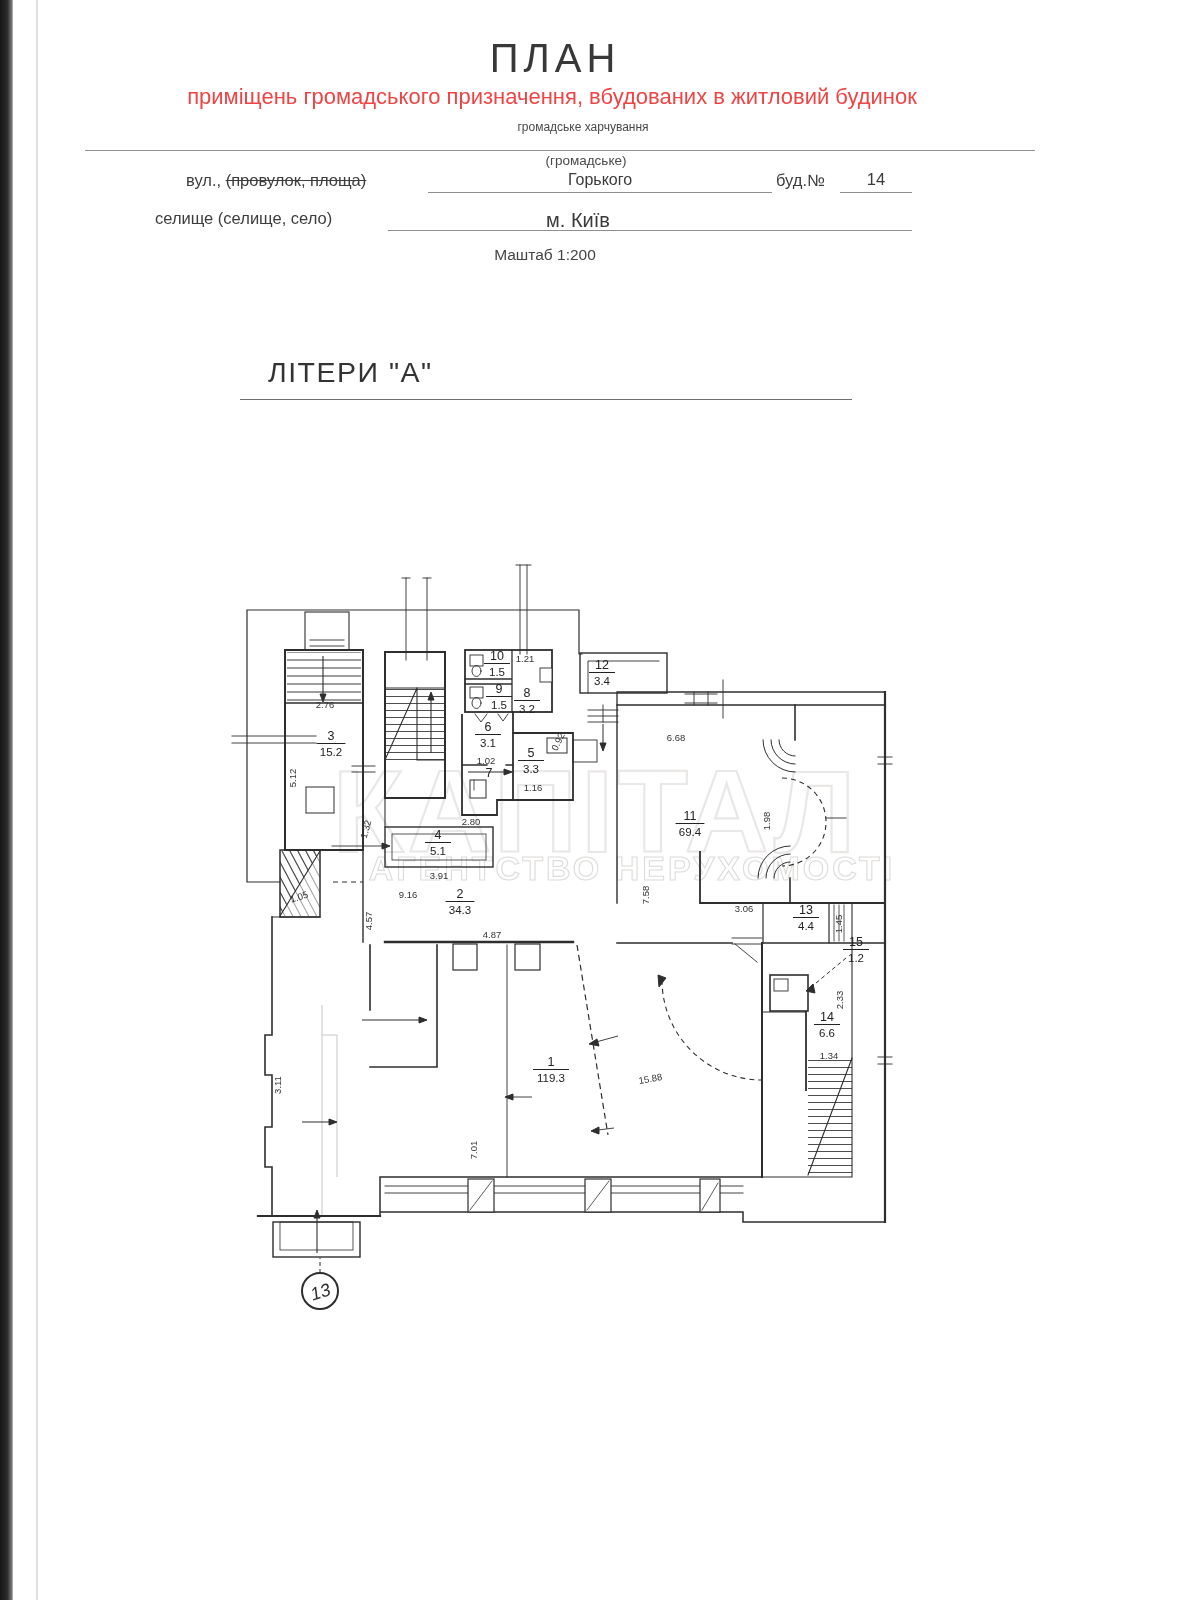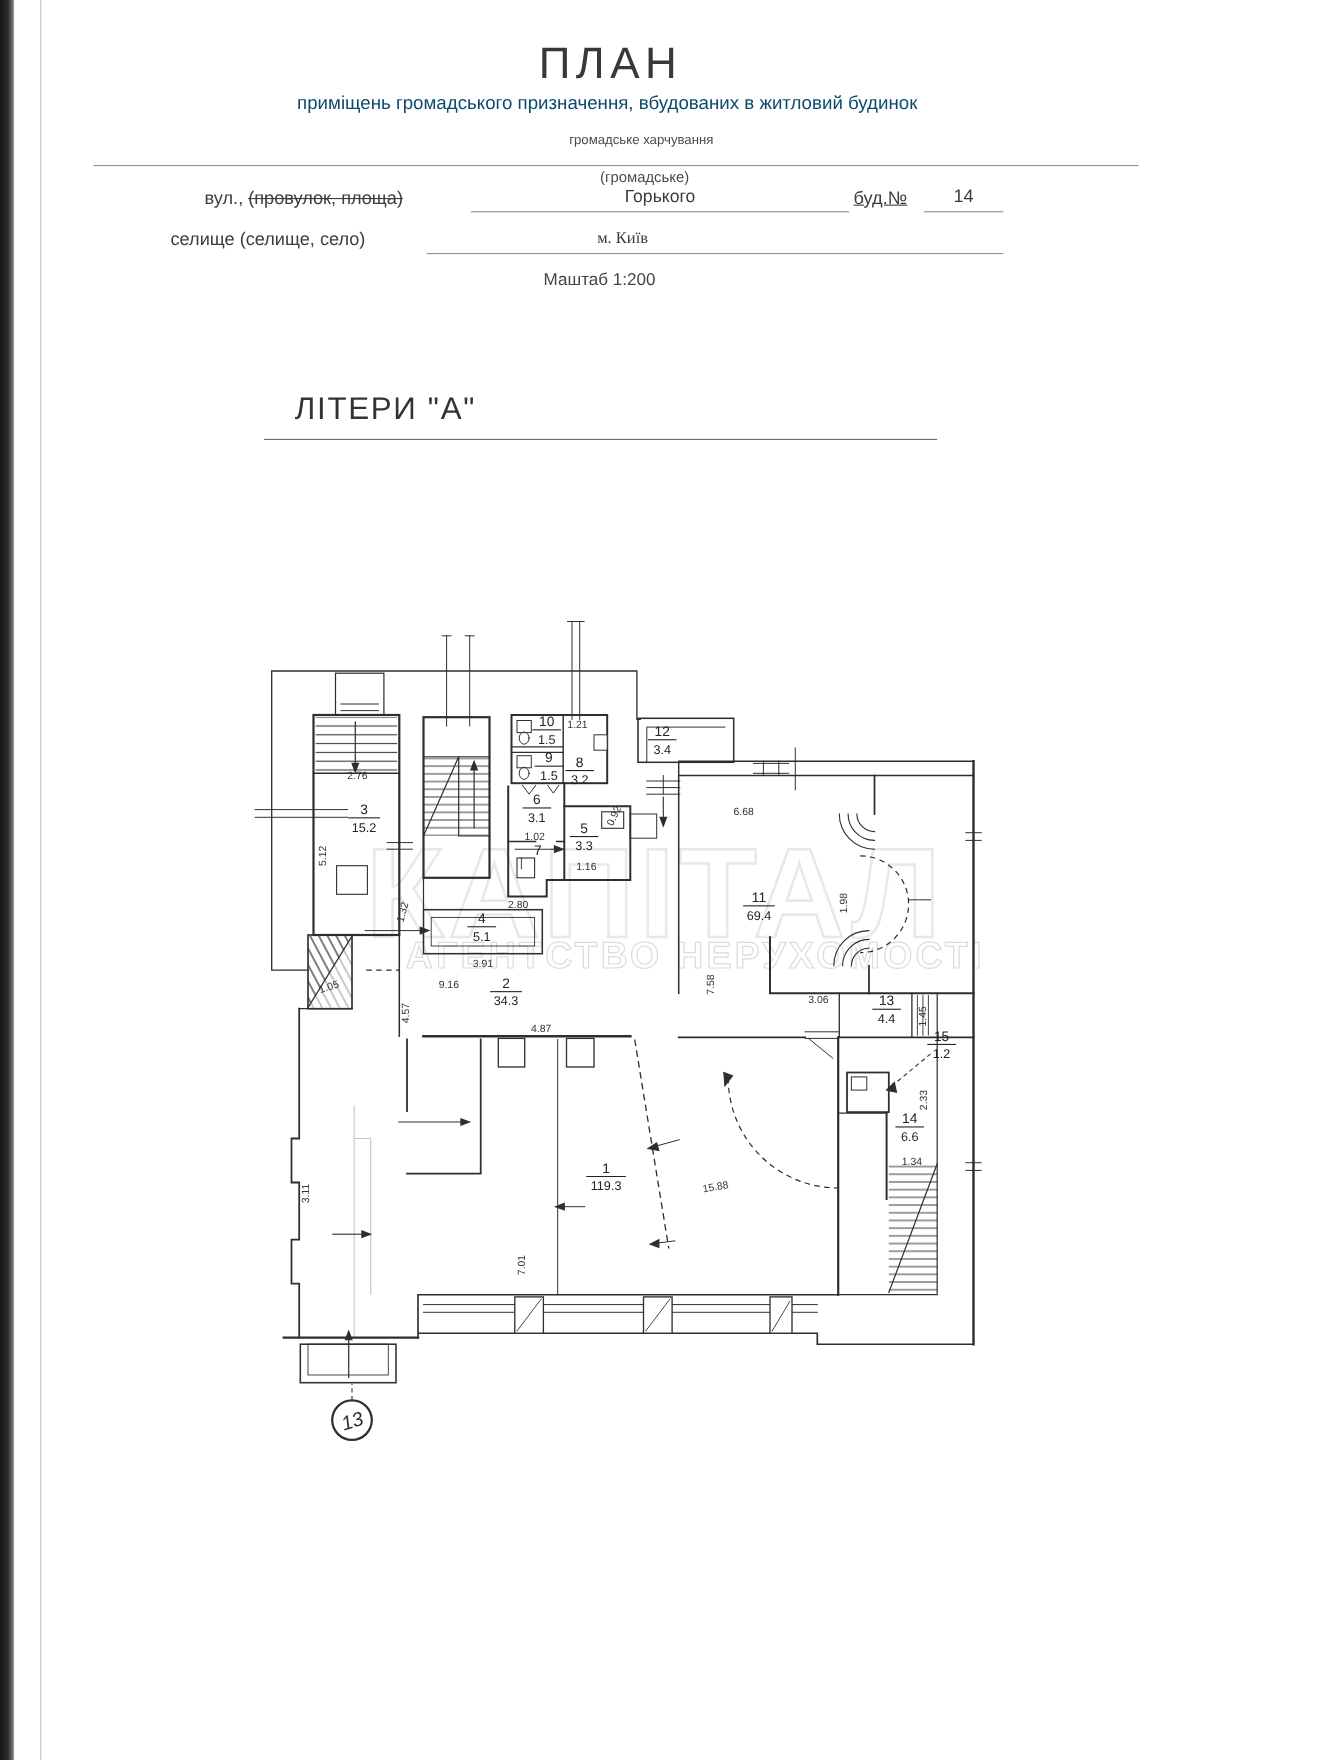--- a/index.html
+++ b/index.html
@@ -3,36 +3,36 @@
 <meta charset="utf-8">
 <style>
   html,body{margin:0;padding:0;}
   body{width:1200px;height:1600px;background:#ffffff;position:relative;overflow:hidden;
        font-family:"Liberation Sans",sans-serif;color:#3a3a3a;}
   .abs{position:absolute;}
   .ctr{text-align:center;}
   #scan-edge{left:0;top:0;width:13px;height:1600px;
              background:linear-gradient(90deg,#161616 0%,#2b2b2b 55%,#777 90%,#c9c9c9 100%);}
   #doc-title{left:0;top:36px;width:1110px;font-size:40px;letter-spacing:5px;color:#383838;}
-  #doc-subtitle{left:0;top:84px;width:1104px;font-size:17px;color:#0c4a6e;}
+  #doc-subtitle{left:0;top:84px;width:1104px;font-size:22px;color:#ef4444;}
   #purpose-value{left:0;top:120px;width:1166px;font-size:12px;color:#4a4a4a;}
   .uline{border-bottom:1.4px solid #8f8f8f;height:0;}
   #purpose-line{left:85px;top:150px;width:950px;}
   #purpose-caption{left:0;top:153px;width:1172px;font-size:13.5px;color:#4a4a4a;}
   .fldlabel{font-size:16.5px;color:#3d3d3d;}
   #street-label{left:155px;top:171px;margin-left:31px;}
   .struck{text-decoration:line-through;}
   #street-line{left:428px;top:192px;width:344px;}
   #street-value{left:430px;top:171px;width:340px;font-size:16px;}
-  #bud-label{left:776px;top:171px;text-decoration:underline;}
+  #bud-label{left:776px;top:171px;}
   #bud-line{left:840px;top:192px;width:72px;}
   #bud-value{left:840px;top:170px;width:72px;font-size:16.5px;}
   #city-label{left:155px;top:209px;}
   #city-line{left:388px;top:230px;width:524px;}
-  #city-value{left:396px;top:209px;width:340px;font-size:15px;font-family:Liberation Serif, serif;}
+  #city-value{left:408px;top:209px;width:340px;font-size:20px;}
   #scale-note{left:0;top:246px;width:1090px;font-size:15.5px;color:#444;}
   #floor-title{left:268px;top:356px;font-size:28.5px;color:#333;letter-spacing:1.5px;
                display:flex;gap:58px;white-space:nowrap;}
   #floor-title-line{left:240px;top:399px;width:612px;border-bottom:1.6px solid #6f6f6f;}
   #plan-svg{left:0;top:0;}
   svg text{font-family:"Liberation Sans",sans-serif;}
 </style>
 </head>
 <body>
 

